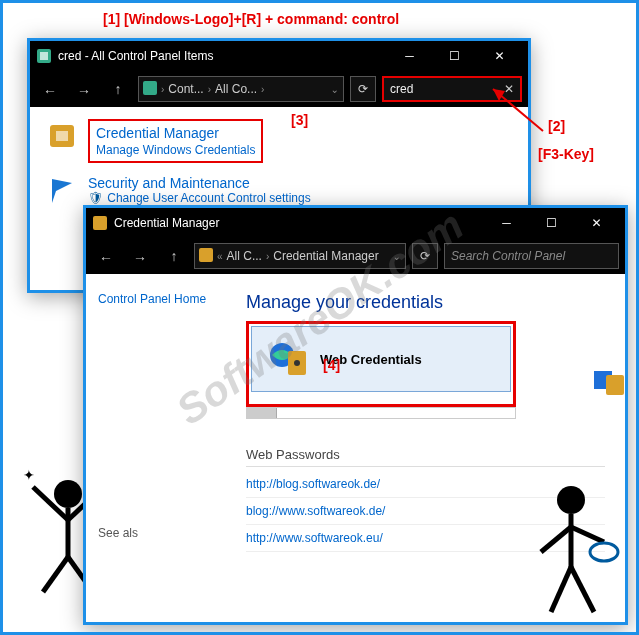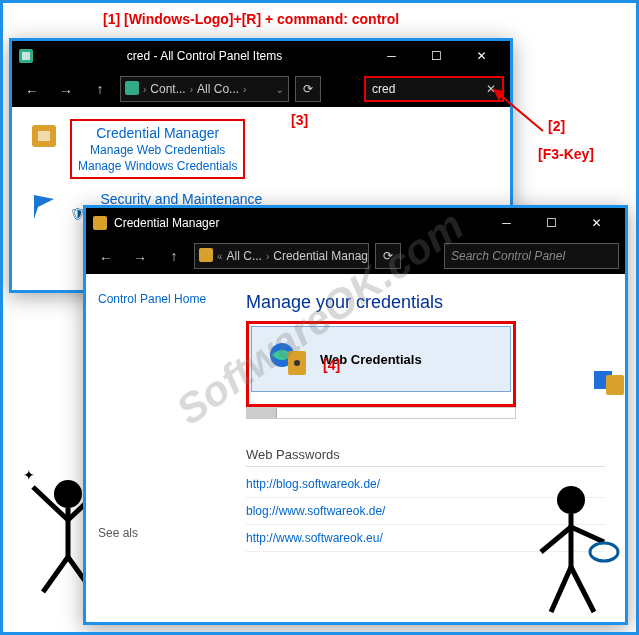--- a/index.html
+++ b/index.html
@@ -34,21 +34,21 @@
     white-space: nowrap;
   }
 
   
   .win {
     position: absolute;
     background: #fff;
     box-shadow: 0 4px 20px rgba(0,0,0,0.35);
     border: 1px solid #000;
   }
-  .win1 { left: 6px; top: 35px; width: 504px; height: 255px; z-index: 10; border:3px solid #1e90e8;text-align:center; }
+  .win1 { left: 24px; top: 35px; width: 504px; height: 255px; z-index: 10; border:3px solid #1e90e8; }
   .win2 { left: 80px; top: 202px; width: 545px; height: 420px; z-index: 20; border:3px solid #1e90e8; }
 
   .titlebar {
     height: 30px;
     background: #000;
     color: #fff;
     display: flex;
     align-items: center;
     padding: 0 6px;
     font-size: 12px;
@@ -94,21 +94,20 @@
   .searchbox {
     width: 140px;
     height: 26px;
     background: #111;
     border: 1px solid #555;
     display: flex;
     align-items: center;
     color: #eee;
     padding: 0 6px;
     font-size: 12px;
-    margin-left: 37px;
   }
   .searchbox.wide { width: 175px; color:#888; font-style: italic; }
   .searchbox .clear { margin-left: auto; color:#ccc; font-size:12px; }
 
   
   .body1 { background: #fff; padding: 12px 16px; }
   .result-group { display: flex; gap: 10px; margin-bottom: 12px; align-items: flex-start; }
   .result-icon { width: 32px; height: 32px; flex: none; display:flex; align-items:center; justify-content:center; font-size:24px; }
   .result-title { color: #0066cc; font-size: 14px; }
   .result-link { color: #0066cc; font-size: 12px; display:block; margin-top:2px; }
@@ -227,21 +226,20 @@
   <div class="body1">
     <div class="result-group">
       <div class="result-icon">
         <svg width="32" height="32">
             <rect x="4" y="6" width="24" height="22" rx="3" fill="#d9a02b"></rect>
             <rect x="10" y="12" width="12" height="10" fill="#fff" opacity="0.6"></rect>
           </svg>
       </div>
       <div class="red-box">
         <a class="result-title">Credential Manager</a>
-        <a class="result-link">Manage Web Credentials</a>
         <a class="result-link">Manage Windows Credentials</a>
       </div>
     </div>
     <div class="result-group">
       <div class="result-icon">
         <svg width="32" height="32">
             <polygon points="6,4 26,8 10,16 6,28" fill="#1976d2"></polygon>
           </svg>
       </div>
       <div>

